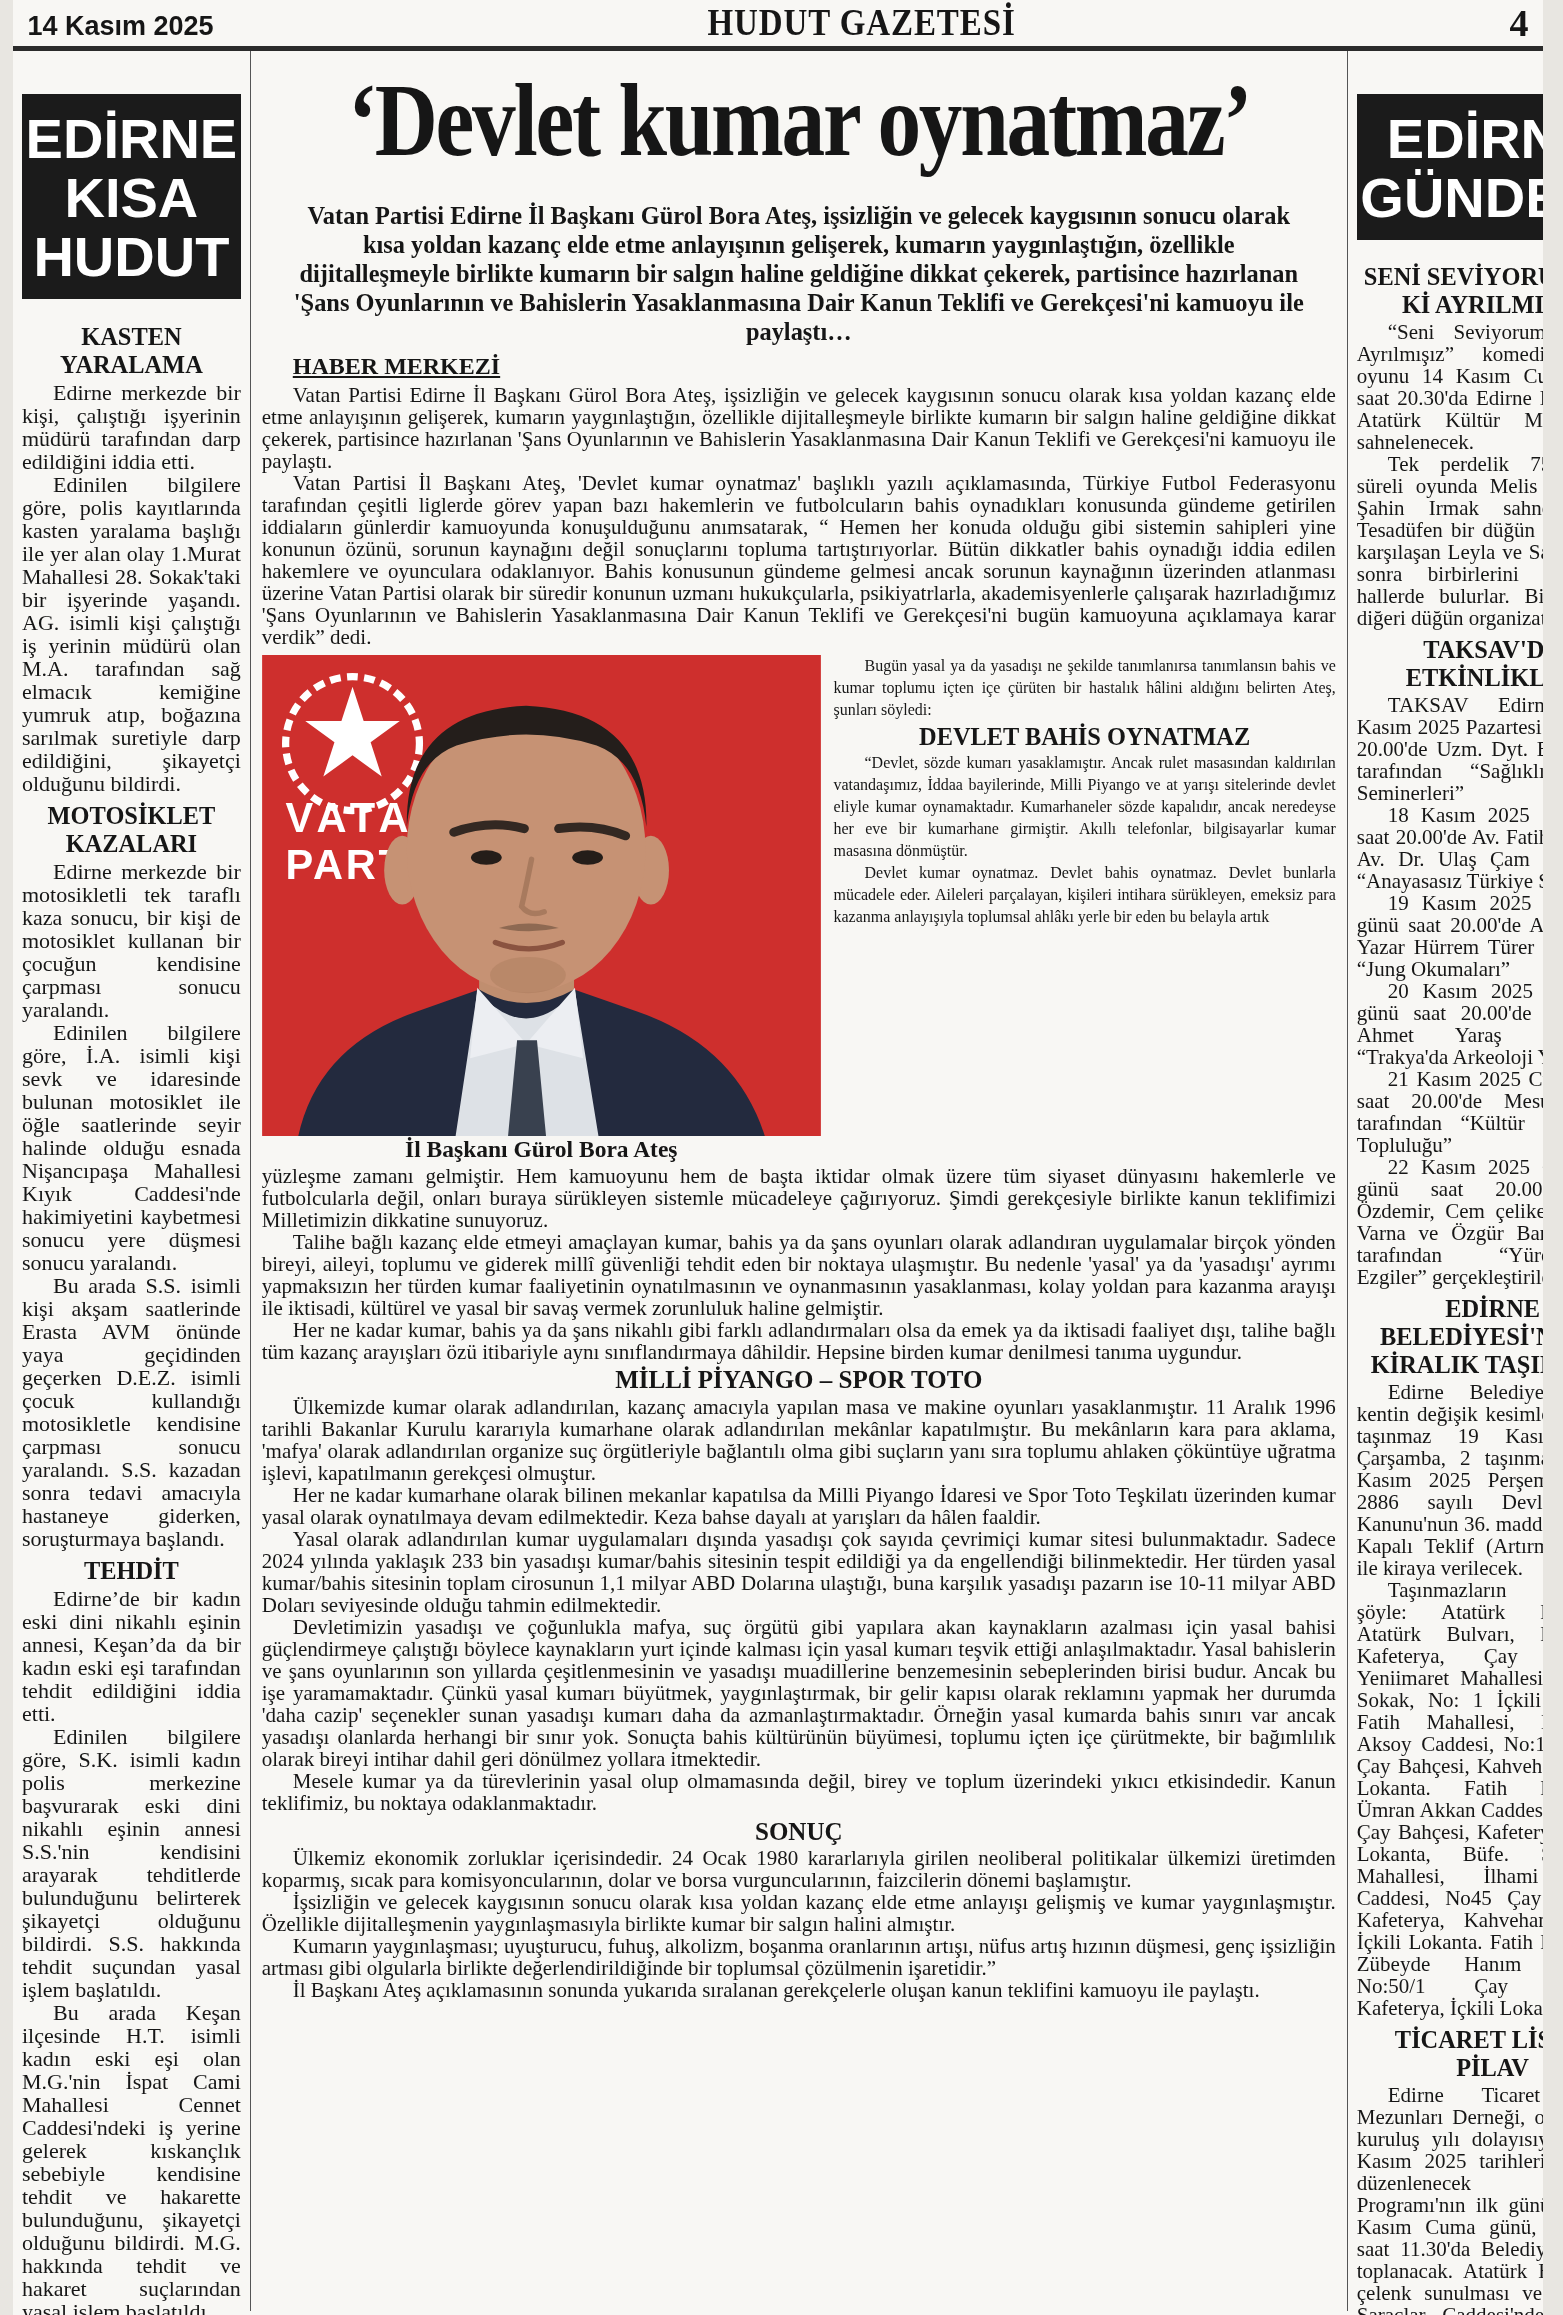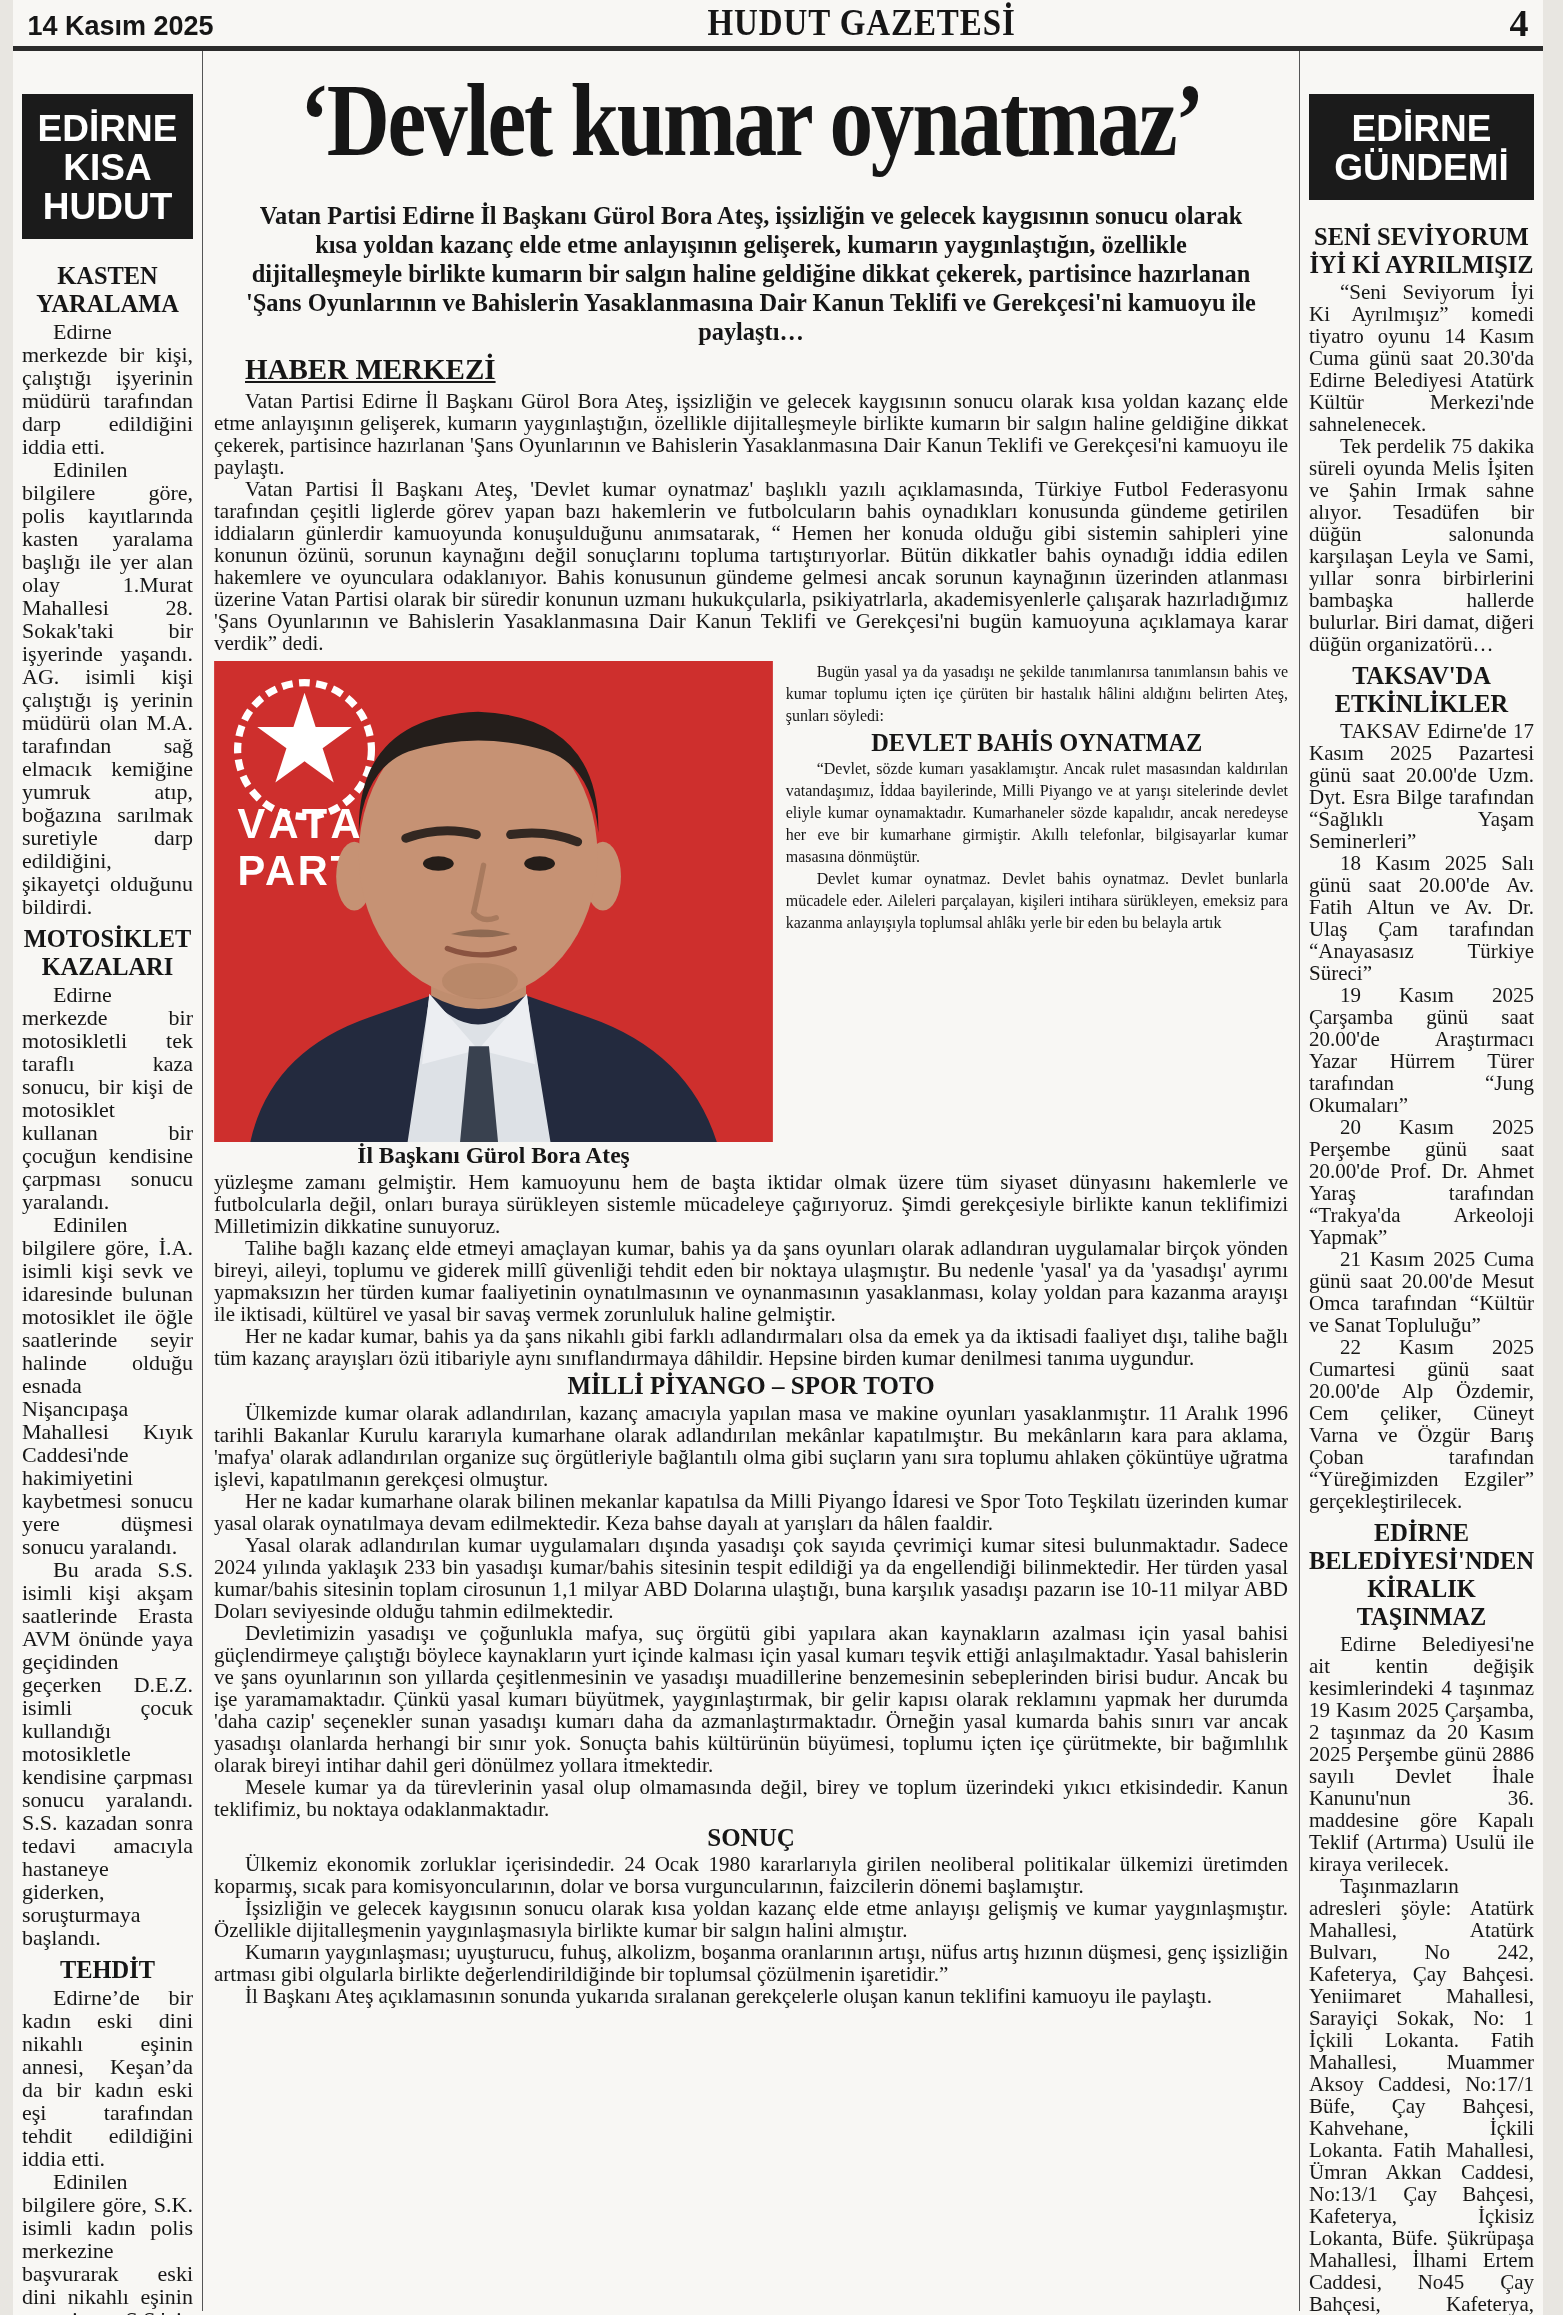--- a/index.html
+++ b/index.html
@@ -12,33 +12,33 @@
   .hdr-masthead{font-size:33px;font-weight:bold;letter-spacing:0.9px;transform:scaleY(1.12);}
   .hdr-page{font-size:38px;font-weight:bold;line-height:1;}
   
   .cols{display:flex;height:2260px;}
   .col{box-sizing:border-box;padding:0 9px;}
   .col-left{width:300px;border-right:1.8px solid #555;}
   .col-mid{flex:1;padding:0 11px;border-right:1.8px solid #555;}
   .col-right{width:306px;}
   
   .black-box{background:#1b1b1b;color:#ffffff;font-family:"Liberation Sans",sans-serif;
-             font-weight:bold;text-align:center;font-size:37px;line-height:1.06;
+             font-weight:bold;text-align:center;font-size:56px;line-height:1.06;
              padding:14.5px 3.6px 12.7px 3.6px;margin:43px 0 23.5px 0;transform-origin:top center;}
   
   .sec-head{font-size:24.4px;font-weight:bold;text-align:center;margin:7.2px 0 1.8px 0;}
   .col-left p.body{font-size:22px;line-height:23px;}
   .col-right p.body{font-size:21px;line-height:22px;}
   p.body{margin:0;text-align:justify;text-indent:31px;}
   p.no-indent{text-indent:0;}
   
   .headline{font-size:104px;font-weight:bold;text-align:center;margin:3.6px 0 16.3px 0;
             line-height:1.25;letter-spacing:-2.7px;transform:scaleX(0.84);white-space:nowrap;}
   .standfirst{font-weight:bold;font-size:24.4px;line-height:29px;text-align:center;margin:0 23.5px 7.2px 23.5px;}
-  .mid-byline{font-weight:bold;font-size:29px;text-decoration:underline;margin:1.8px 0 3.6px 31px;}
+  .mid-byline{font-weight:bold;font-size:24px;text-decoration:underline;margin:1.8px 0 3.6px 31px;}
   .col-mid p.body{font-size:21px;line-height:22px;}
   .photo-row{display:flex;gap:12.7px;margin:7.2px 0 1.8px 0;}
   .photo-fig{width:559px;margin:0;flex:0 0 auto;}
   .photo-svg{display:block;width:559px;height:481px;}
   .photo-caption{font-weight:bold;font-size:23.5px;text-align:center;line-height:27px;}
   .side-block{flex:1;min-width:0;}
   .side-block p.body{font-size:16px;line-height:22px;}
   .side-head{font-size:24.4px;font-weight:bold;text-align:center;margin:1.8px 0;}
   .mid-head{font-size:25px;font-weight:bold;text-align:center;margin:3.6px 0 1.8px 0;}
 </style>

